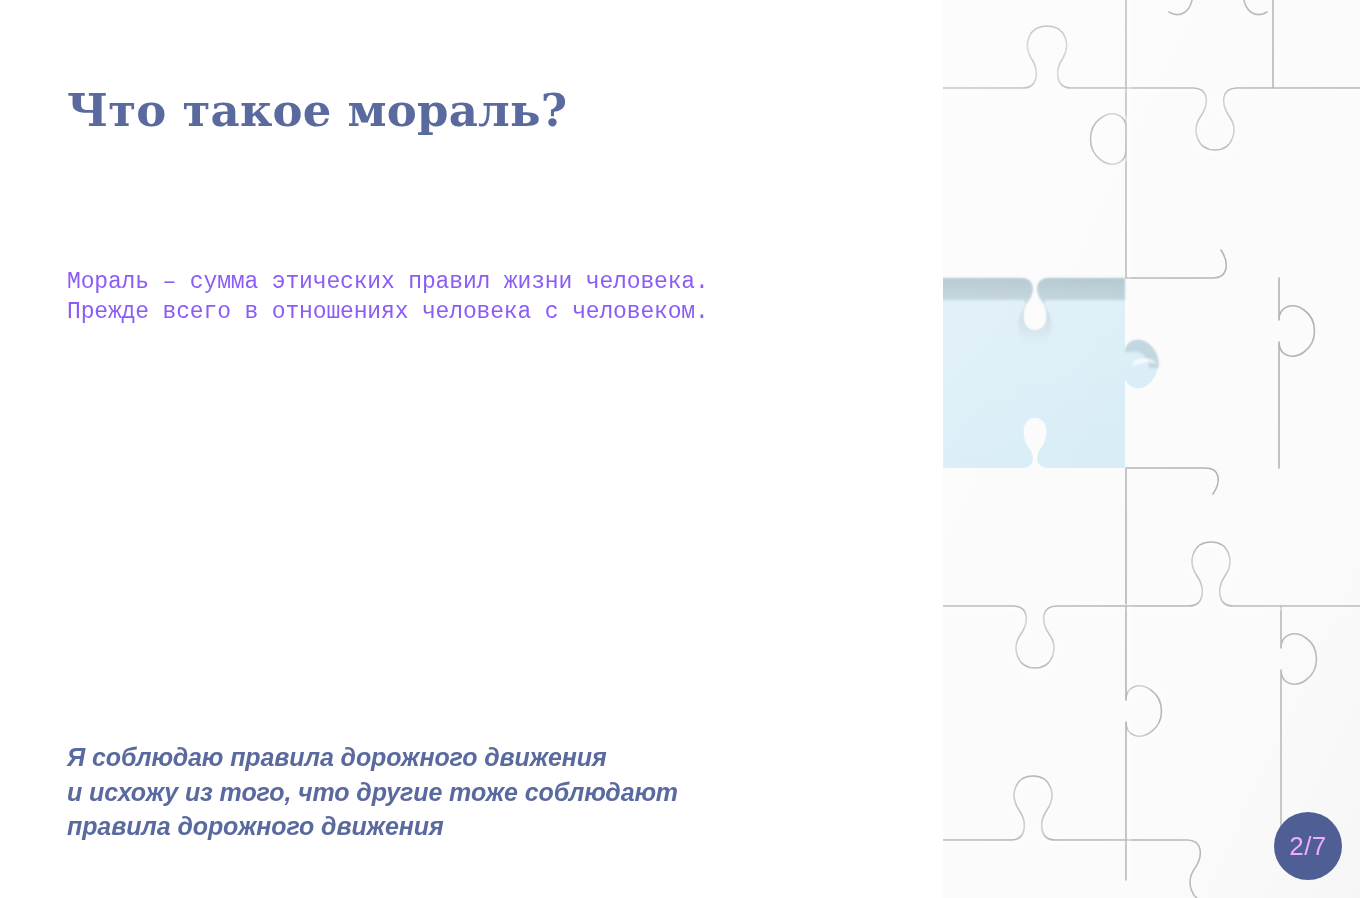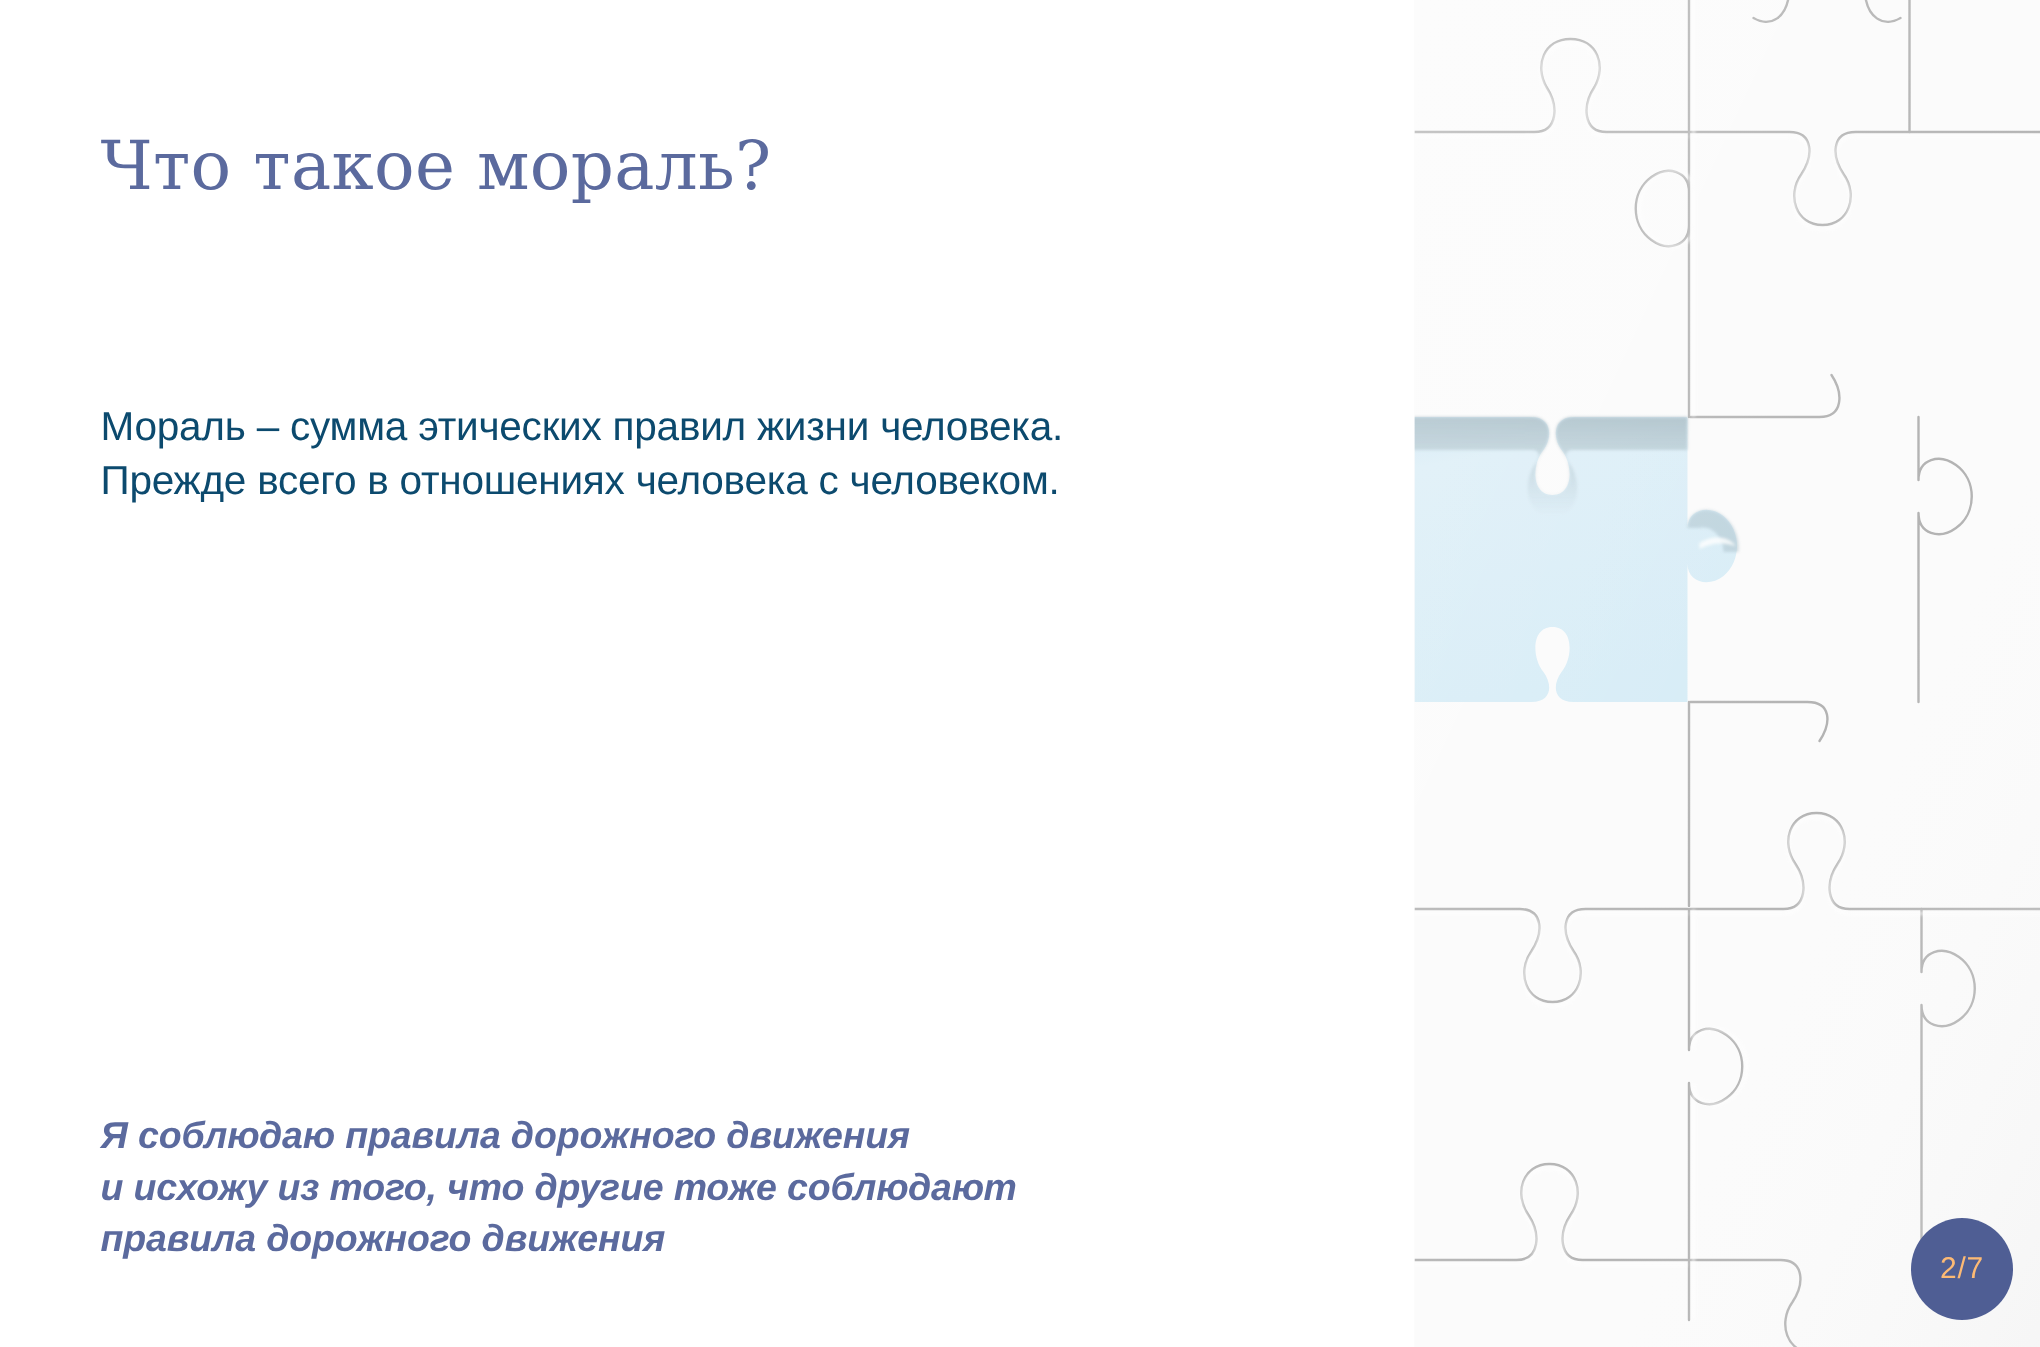--- a/index.html
+++ b/index.html
@@ -31,37 +31,37 @@
     height: 898px;
     background: #ffffff;
   }
 
   .slide-title {
     position: absolute;
     left: 67px;
     top: 54px;
     font-family: "DejaVu Serif", "Liberation Serif", serif;
     font-size: 45px;
-    font-weight: 400;
+    font-weight: 700;
     letter-spacing: 0.2px;
     color: #5b6a9e;
     white-space: nowrap;
   }
 
   .body-block {
     position: absolute;
     left: 67px;
     top: 267px;
     width: 850px;
   }
 
   .para {
-    color: #0c4a6e;
-    font-family: Liberation Sans, sans-serif;
-    font-size: 27px;
+    color: #8b5cf6;
+    font-family: Liberation Mono, monospace;
+    font-size: 23px;
     line-height: 1.32;
     letter-spacing: -0.15px;
     margin: 0 0 24px 0;
     white-space: pre-line;
   }
   .para:last-child { margin-bottom: 0; }
 
   .quote-block {
     position: absolute;
     left: 67px;
@@ -102,23 +102,23 @@
     position: absolute;
     right: 18px;
     bottom: 18px;
     width: 68px;
     height: 68px;
     border-radius: 50%;
     background: #4f5e94;
     display: flex;
     align-items: center;
     justify-content: center;
-    color: #fdba74;
+    color: #f0abfc;
     font-family: "Liberation Sans", sans-serif;
-    font-size: 20px;
+    font-size: 26px;
     font-weight: 400;
     letter-spacing: 0.5px;
     z-index: 20;
   }
 </style>
 </head>
 <body>
 
 <div class="slide">
 

